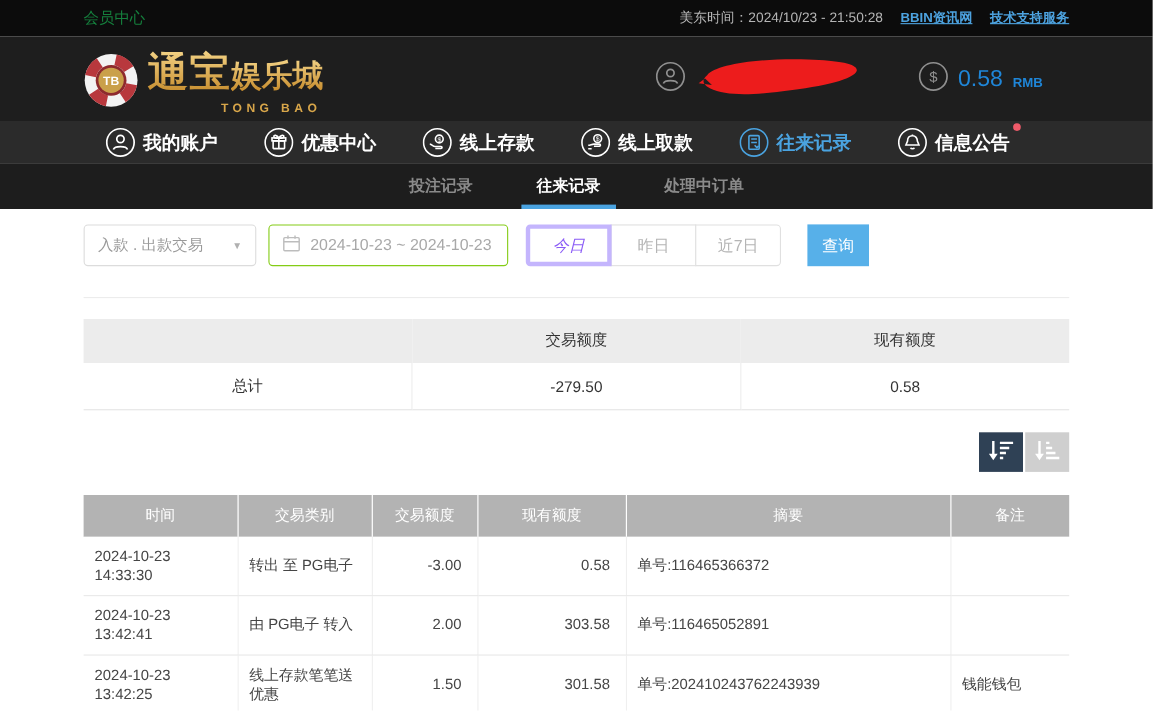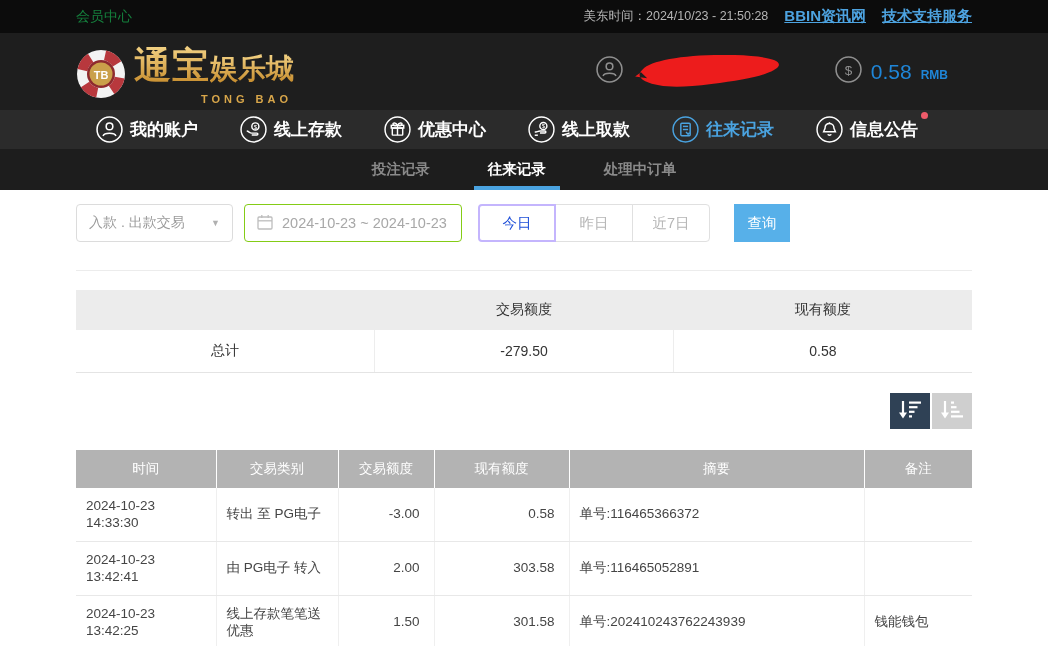--- a/index.html
+++ b/index.html
@@ -6,21 +6,21 @@
   html,body { width:1048px; height:646px; overflow:hidden; background:#fff;
     font-family:"Liberation Sans","DejaVu Sans",sans-serif; }
   .inner { width:896px; margin:0 auto; position:relative; }
 
   
   .topbar { height:33px; background:#0c0c0c; display:flex; align-items:center; }
   .topbar .inner { display:flex; align-items:center; justify-content:space-between; }
   .member-center { color:#15803d; font-size:14px; }
   .topbar-right { display:flex; align-items:center; gap:16px; }
   .us-time { color:#b5b5b5; font-size:12.5px; }
-  .toplink { color:#4da3e0; font-size:15px; text-decoration:underline; cursor:pointer; font-weight:bold; }
+  .toplink { color:#4da3e0; font-size:12px; text-decoration:underline; cursor:pointer; font-weight:bold; }
 
   
   .header { height:77px; background:#1e1e1e; display:flex; align-items:center; }
   .header .inner { display:flex; }
   .logo { display:flex; align-items:flex-end; gap:8px; cursor:pointer; }
   .logo-text { position:relative; padding-bottom:12px; }
   .logo-cn-big { font-size:37px; font-weight:bold; color:#e3af4e; letter-spacing:1px;
     background:linear-gradient(#f4d487,#c58a2a); -webkit-background-clip:text; background-clip:text; -webkit-text-fill-color:transparent; }
   .logo-cn-small { font-size:28px; font-weight:bold; color:#e3af4e; letter-spacing:0;
     background:linear-gradient(#f4d487,#c58a2a); -webkit-background-clip:text; background-clip:text; -webkit-text-fill-color:transparent; }
@@ -52,21 +52,21 @@
   .filters { padding-top:14px; padding-bottom:28px; display:flex; align-items:center; border-bottom:1px solid #ececec; }
   .select-box { width:157px; height:38px; border:1px solid #dcdcdc; border-radius:4px;
     display:flex; align-items:center; justify-content:space-between; padding:0 12px; color:#9a9a9a; font-size:14px; cursor:pointer; background:#fff; }
   .caret { font-size:9px; color:#b0b0b0; }
   .date-box { width:218px; height:38px; border:1px solid #84cc16; border-radius:4px; margin-left:11px;
     display:flex; align-items:center; gap:9px; padding:0 12px; color:#a8a8a8; font-size:14.5px; cursor:pointer; background:#fff; }
   .btn-group { display:flex; margin-left:16px; }
   .qbtn { width:78px; height:38px; border:1px solid #e0e0e0; background:#fff; color:#b5b5b5; font-size:14.5px; cursor:pointer; margin-left:-1px; display:flex; align-items:center; justify-content:center; }
   .qbtn:first-child { border-radius:4px 0 0 4px; margin-left:0; }
   .qbtn:last-child { border-radius:0 4px 4px 0; }
-  .qbtn.active { border:2px solid #c4b5fd; color:#1d4ed8; z-index:1; }
+  .qbtn.active { border:4px solid #c4b5fd; color:#8b5cf6; z-index:1;font-style:italic; }
   .search-btn { width:56px; height:38px; margin-left:24px; background:#57b0e9; border:none; border-radius:0; color:#fff; font-size:14.5px; cursor:pointer; }
 
   
   .summary { margin-top:19px; width:100%; border-collapse:collapse; table-layout:fixed; }
   .summary thead td { background:#ececec; height:40px; text-align:center; font-size:14px; color:#333; }
   .summary tbody td { height:42px; text-align:center; font-size:14px; color:#333; border-bottom:1px solid #e4e4e4; }
   .summary tbody td + td { border-left:1px solid #ededed; }
 
   
   .sortbar { margin-top:20px; display:flex; justify-content:flex-end; gap:2px; }
@@ -157,40 +157,40 @@
             <path d="M6.8 19.2c1.2-3.4 11.2-3.4 12.4 0"></path>
         </svg>
       </span>
       <span class="nav-label">我的账户</span>
     </div>
 
     <div class="nav-item">
       <span class="nav-icon">
         <svg width="27" height="27" viewBox="0 0 26 26" fill="none" stroke="currentColor" stroke-width="1.4">
           <circle cx="13" cy="13" r="12"></circle>
-          <circle cx="14.8" cy="10" r="3.4"></circle>
-          <text x="14.8" y="12.2" text-anchor="middle" font-size="6" fill="currentColor" stroke="none" font-family="Liberation Sans, sans-serif">$</text>
-          <path d="M6.5 14.5c2 .2 2.6 2 4.6 2h5.2c1.2 0 1.2 1.8 0 1.8h-5"></path>
-        </svg>
-      </span>
-      <span class="nav-label">线上存款</span>
-    </div>
-
-    <div class="nav-item">
-      <span class="nav-icon">
-        <svg width="27" height="27" viewBox="0 0 26 26" fill="none" stroke="currentColor" stroke-width="1.4">
-          <circle cx="13" cy="13" r="12"></circle>
           <rect x="8" y="11.6" width="10" height="6.8" rx="0.5"></rect>
           <rect x="7" y="9" width="12" height="2.6"></rect>
           <line x1="13" y1="9" x2="13" y2="18.4"></line>
           <path d="M13 9c-1.6-2.8-4.8-2.8-4.3-1s2.9 1.4 4.3 1z"></path>
           <path d="M13 9c1.6-2.8 4.8-2.8 4.3-1s-2.9 1.4-4.3 1z"></path>
         </svg>
       </span>
       <span class="nav-label">优惠中心</span>
+    </div>
+
+    <div class="nav-item">
+      <span class="nav-icon">
+        <svg width="27" height="27" viewBox="0 0 26 26" fill="none" stroke="currentColor" stroke-width="1.4">
+          <circle cx="13" cy="13" r="12"></circle>
+          <circle cx="14.8" cy="10" r="3.4"></circle>
+          <text x="14.8" y="12.2" text-anchor="middle" font-size="6" fill="currentColor" stroke="none" font-family="Liberation Sans, sans-serif">$</text>
+          <path d="M6.5 14.5c2 .2 2.6 2 4.6 2h5.2c1.2 0 1.2 1.8 0 1.8h-5"></path>
+        </svg>
+      </span>
+      <span class="nav-label">线上存款</span>
     </div>
 
     <div class="nav-item">
       <span class="nav-icon">
         <svg width="27" height="27" viewBox="0 0 26 26" fill="none" stroke="currentColor" stroke-width="1.4">
           <circle cx="13" cy="13" r="12"></circle>
           <circle cx="14.8" cy="9.6" r="3.4"></circle>
           <text x="14.8" y="11.8" text-anchor="middle" font-size="6" fill="currentColor" stroke="none" font-family="Liberation Sans, sans-serif">$</text>
           <path d="M6.5 15.5c2 0 3-1 5-1h4.8c1.2 0 1.2 1.8 0 1.8h-4.8"></path>
           <path d="M6.5 18.5h3"></path>

